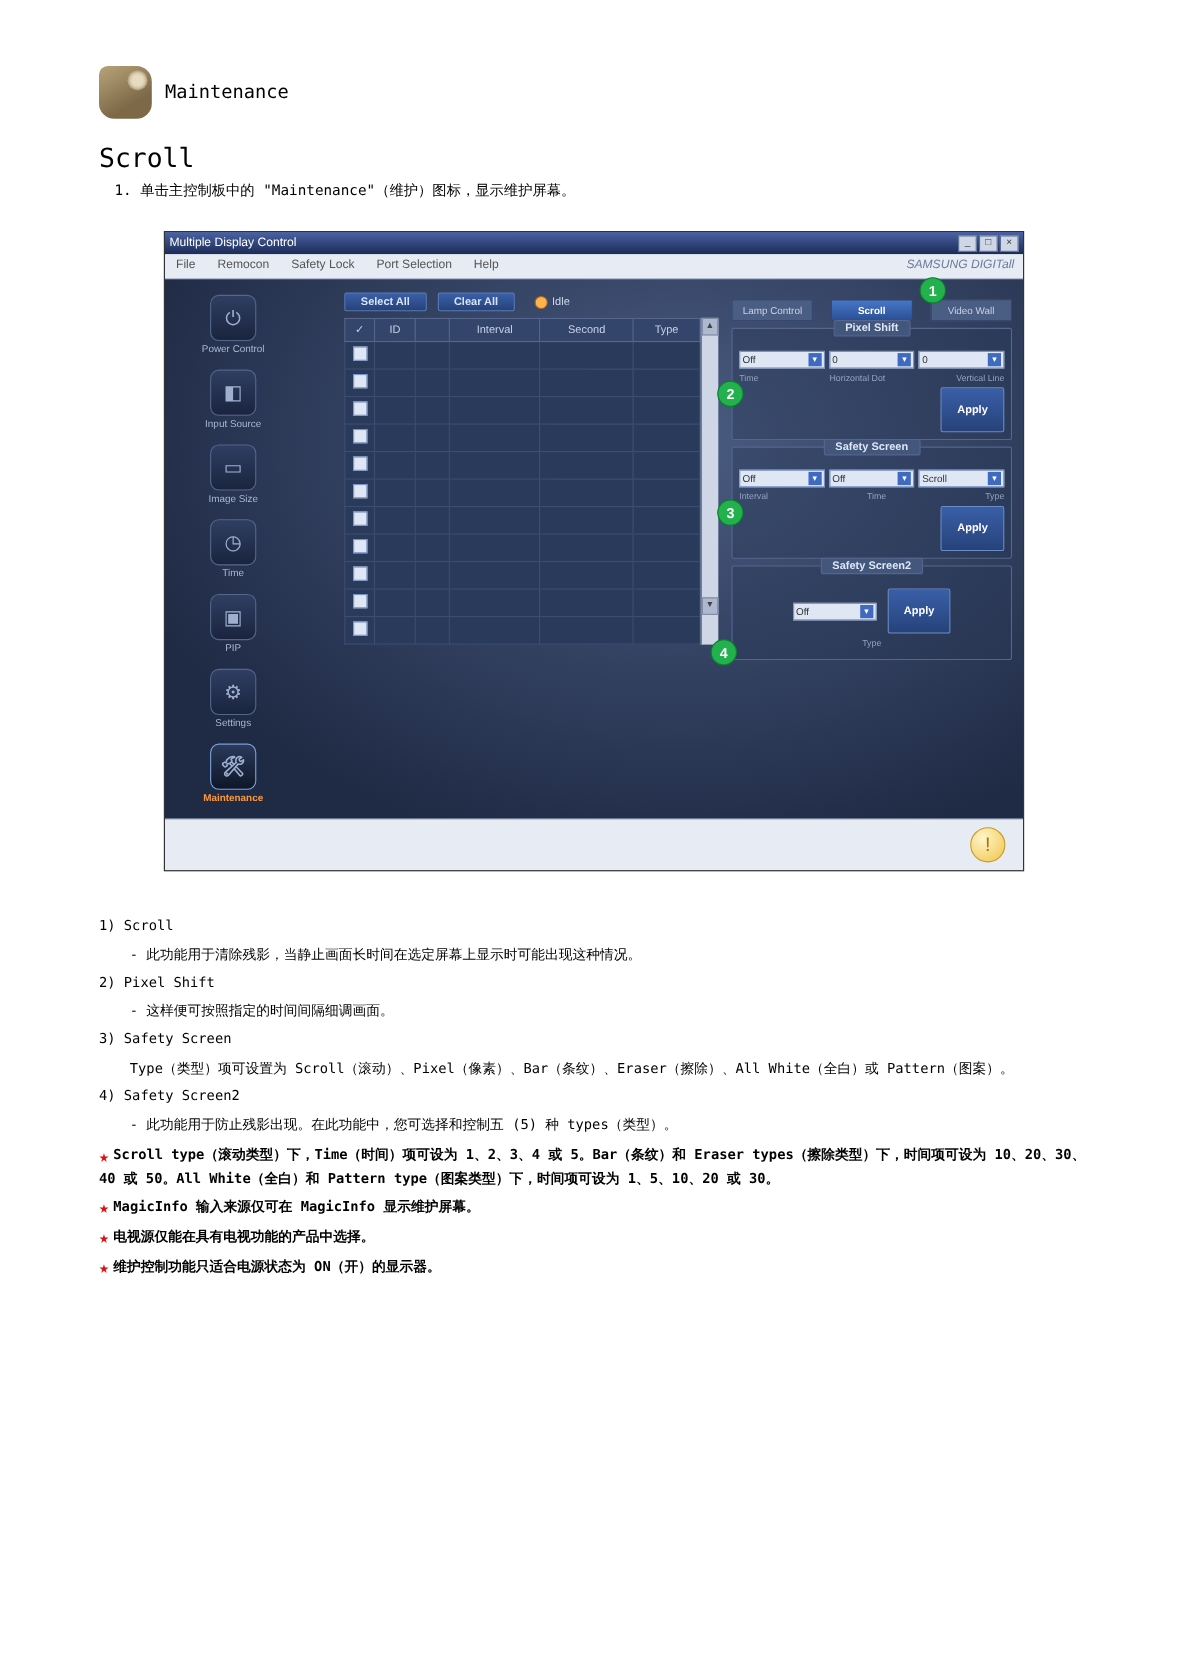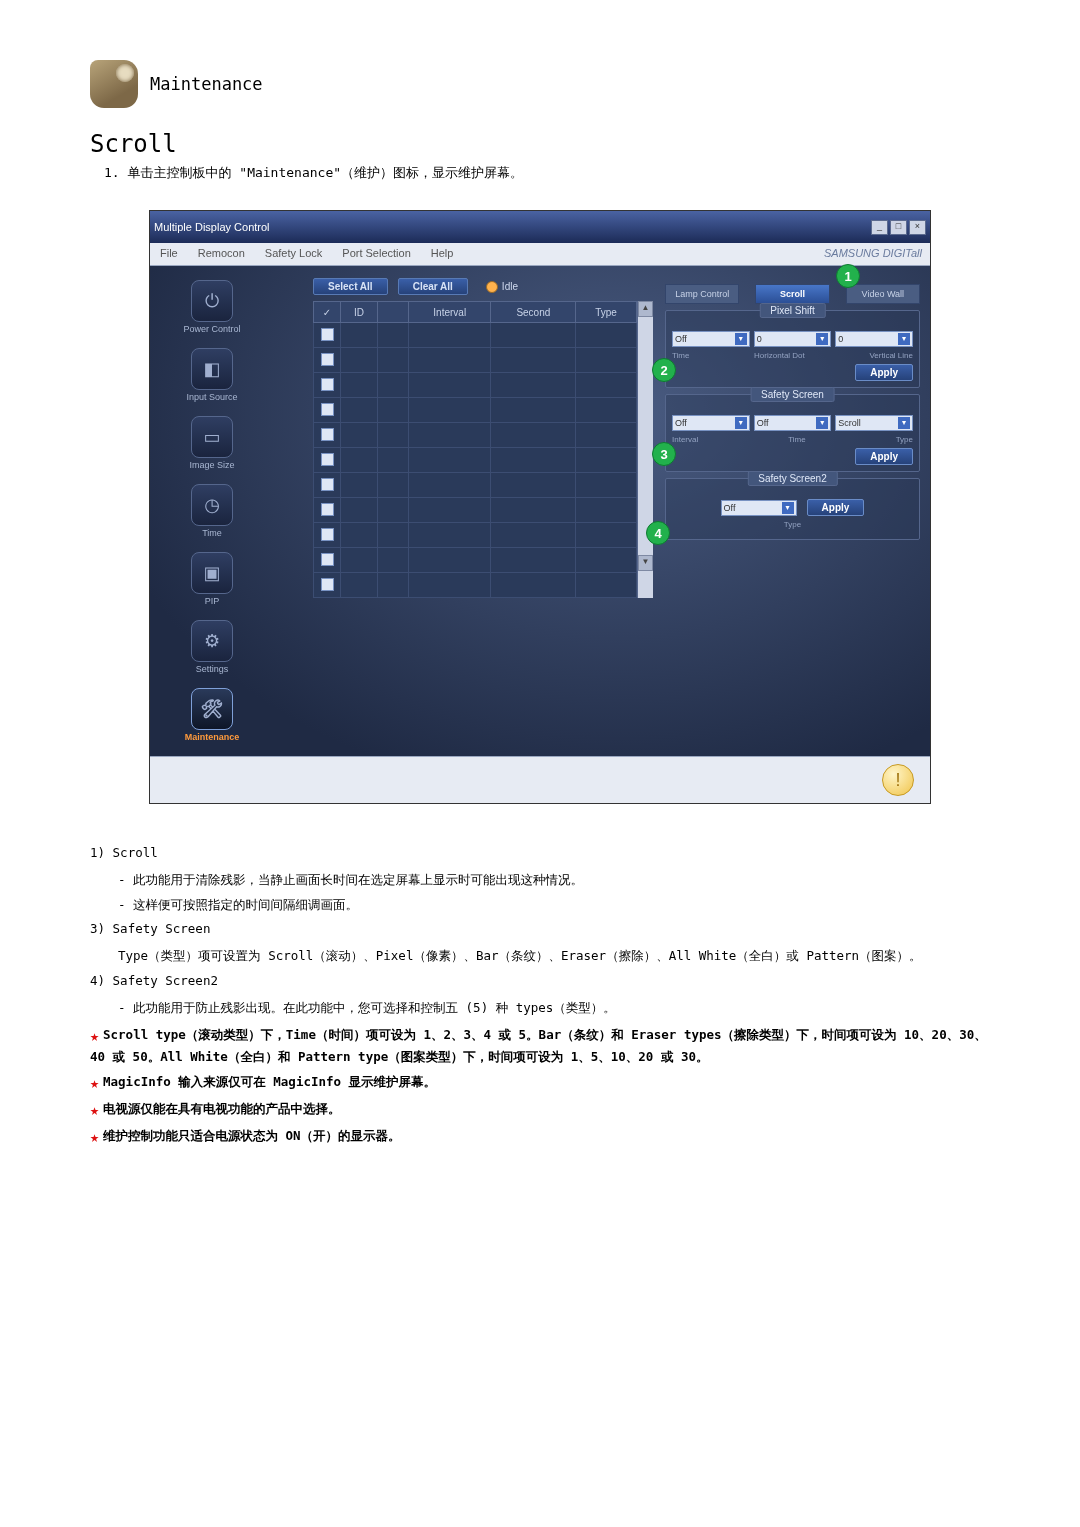--- a/index.html
+++ b/index.html
@@ -57,21 +57,21 @@
     width: 780px;
     margin: 0 auto 40px auto;
     border: 1px solid #333;
     background: #3b4a66;
   }
   .titlebar {
     display: flex;
     align-items: center;
     justify-content: space-between;
     background: linear-gradient(#4a63a3,#1c2b57);
-    height: 32px;
+    height: 20px;
     padding: 0 4px;
     color: #fff;
     font-size: 11px;
   }
   .titlebar .winbtns { display:flex; gap:2px; }
   .winbtn { width:15px;height:13px;background:#cfd6e6;border:1px solid #5c6b8f;
             font-size:9px;line-height:11px;text-align:center;color:#333;}
   .menubar {
     display:flex;
     align-items-center:center;
@@ -171,31 +171,31 @@
     border-radius:2px;
     background:rgba(40,55,85,.4);
     margin-bottom:6px;
     padding:20px 6px 6px 6px;
     position:relative;
     font-size:9px;
     color:#aeb9d0;
   }
   .group .gtitle{
     position:absolute;left:50%;top:-8px;transform:translateX(-50%);
-    background:#43567c;color:#dfe7f7;font-size:10px;font-weight:normal;
+    background:#43567c;color:#dfe7f7;font-size:10px;font-weight:bold;
     padding:1px 10px;border:1px solid #55668c;border-radius:2px;
   }
   .row{display:flex;gap:4px;align-items:center;margin-bottom:4px;}
   .sel{background:#dfe7f5;border:1px solid #7892c2;color:#333;padding:1px 2px;font-size:9px;min-width:40px;display:flex;justify-content:space-between;align-items:center;}
   .sel .dd{width:12px;height:12px;background:#3f6ac0;color:#fff;text-align:center;line-height:12px;font-size:8px;}
   .lbls{display:flex;justify-content:space-between;font-size:8px;color:#93a2c1;margin-bottom:4px;}
   .applybtn{
     background:linear-gradient(#3a5fa8,#26427a);
     color:#fff;font-size:10px;font-weight:bold;
-    padding:2px 14px;border:1px solid #6a8cc7;border-radius:2px;
+    padding:14px 14px;border:1px solid #6a8cc7;border-radius:2px;
     margin-left:auto;display:block;
   }
   .footerbar{
     display:flex;justify-content:flex-end;align-items:center;
     background:#e7ebf3;height:46px;border-top:1px solid #9aa7c0;padding:0 16px;
   }
   .info-icon{
     width:30px;height:30px;border-radius:50%;
     background:radial-gradient(circle at 35% 30%, #fff5c8, #f0c44a);
     border:1px solid #c79a22;
@@ -477,20 +477,21 @@
 
   <div class="footerbar">
     <div class="info-icon">!</div>
   </div>
 </div>
 
 <div class="descs">
   <div class="item">1) Scroll</div>
   <div class="sub">- 此功能用于清除残影，当静止画面长时间在选定屏幕上显示时可能出现这种情况。</div>
 
+  <div class="item">2) Pixel Shift</div>
   <div class="sub">- 这样便可按照指定的时间间隔细调画面。</div>
 
   <div class="item">3) Safety Screen</div>
   <div class="sub">Type（类型）项可设置为 Scroll（滚动）、Pixel（像素）、Bar（条纹）、Eraser（擦除）、All White（全白）或 Pattern（图案）。</div>
 
   <div class="item">4) Safety Screen2</div>
   <div class="sub">- 此功能用于防止残影出现。在此功能中，您可选择和控制五 (5) 种 types（类型）。</div>
 </div>
 
 <div class="star-line">

